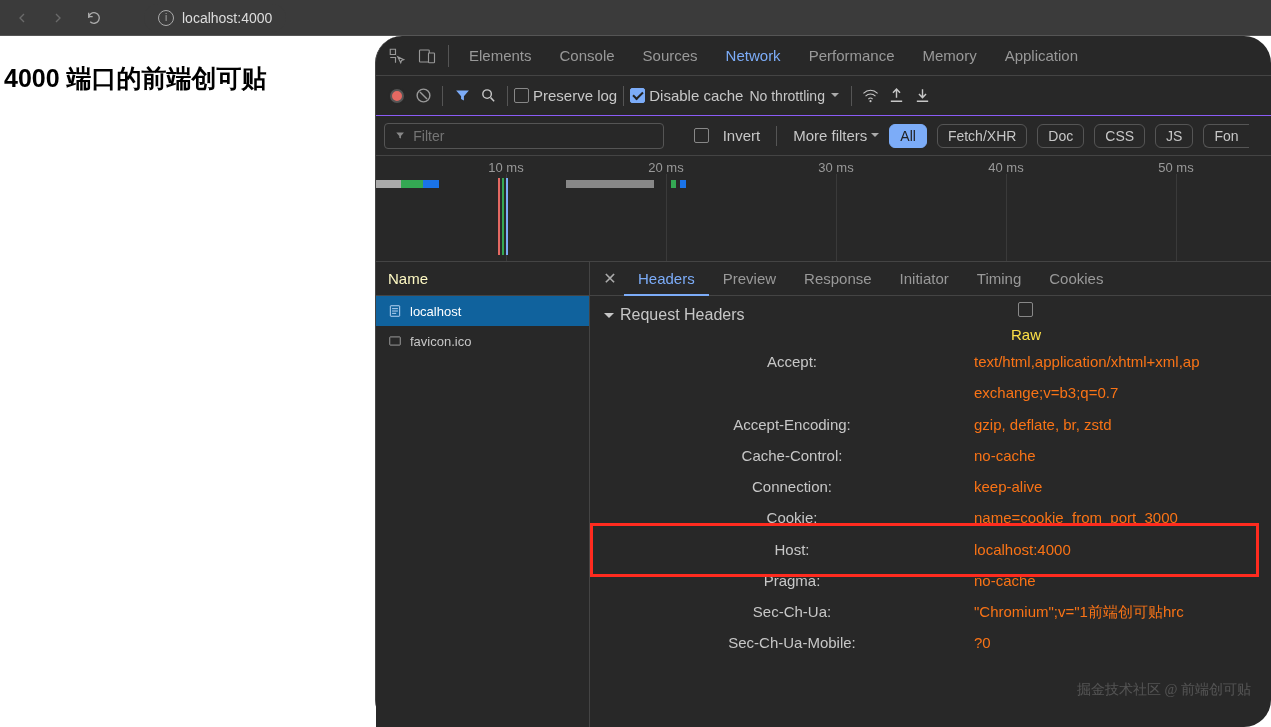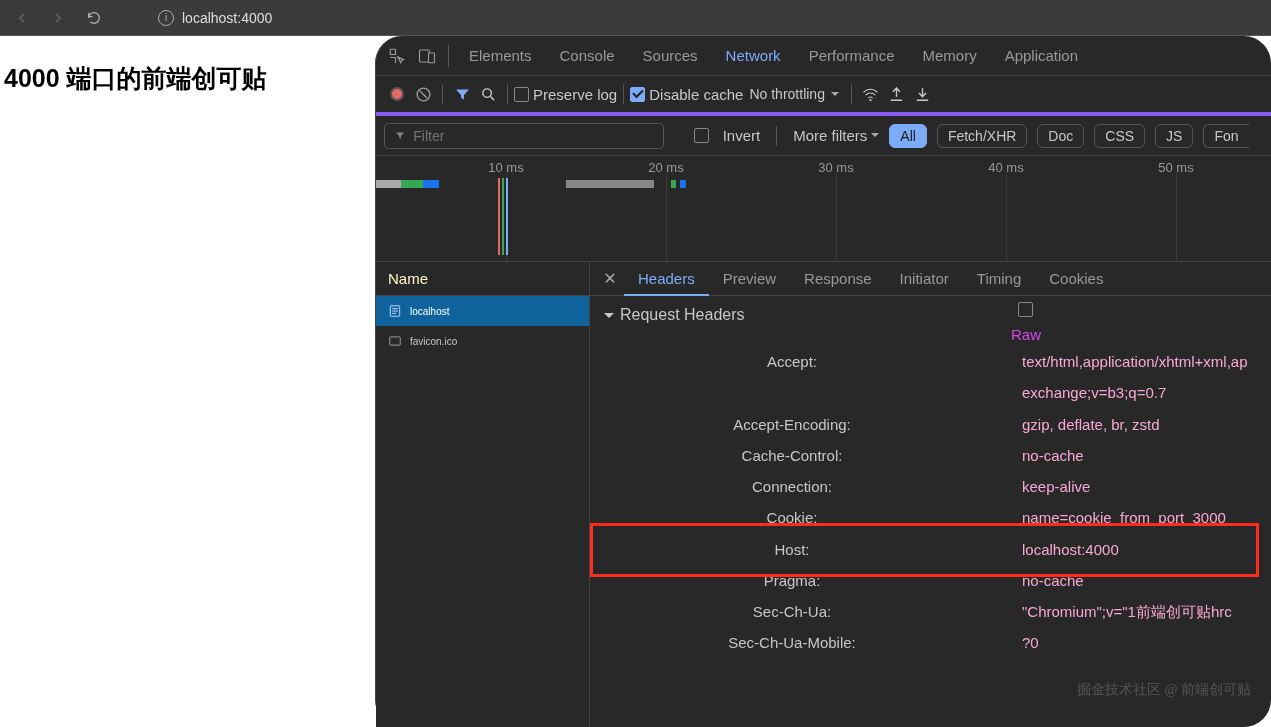--- a/index.html
+++ b/index.html
@@ -18,21 +18,21 @@
   
   .devtools { flex:1; display:flex; flex-direction:column; background:#282828; position:relative; border-left:1px solid #444;border-radius:27px;}
   
   .dt-tabs { display:flex; align-items:center; height:40px; border-bottom:1px solid #444; padding-left:6px; gap:0;}
   .dt-ic-btn { width:30px; height:30px; display:flex; align-items:center; justify-content:center; color:#999;}
   .dt-ic-btn svg{width:18px;height:18px;fill:#999;}
   .dt-sep { width:1px; height:22px; background:#555; margin:0 6px;}
   .dt-tab { padding:0 14px; height:40px; display:flex; align-items:center; color:#999; font-size:15px; cursor:pointer;}
   .dt-tab.active { color:#7cacf8;}
   
-  .net-toolbar { display:flex; align-items:center; height:40px; border-bottom:4px solid #8b5cf6; padding:0 8px; }
+  .net-toolbar { display:flex; align-items:center; height:40px; border-bottom:1px solid #8b5cf6; padding:0 8px; }
   .rec-btn { width:14px; height:14px; background:#e46962; border-radius:50%; border:2px solid #555; box-shadow:0 0 0 2px #282828;}
   .tb-ic { width:26px; height:26px; display:flex; align-items:center; justify-content:center;}
   .tb-ic svg{width:17px;height:17px;}
   .tb-sep{width:1px;height:20px;background:#555;margin:0 6px;}
   .chk { width:15px;height:15px;border:1.5px solid #888;border-radius:2px;display:inline-flex;align-items:center;justify-content:center;}
   .chk.on{background:#7cacf8;border-color:#7cacf8;}
   .chk.on::after{content:"";width:4px;height:8px;border:solid #222;border-width:0 2px 2px 0;transform:rotate(45deg) translate(-1px,-1px);}
   .tb-lab{color:#c7c7c7;font-size:15px;margin-left:4px;white-space:nowrap;}
   .sel{display:flex;align-items:center;gap:6px;color:#c7c7c7;height:26px;padding:0 6px;}
   .sel .arr{width:0;height:0;border:4px solid transparent;border-top-color:#aaa;margin-top:3px;}
@@ -51,39 +51,39 @@
   .tl-bar1{position:absolute;top:24px;left:0px;width:63px;height:8px;background:linear-gradient(90deg,#aaa 0 40%,#34a853 40% 75%,#1a73e8 75% 100%);}
   .tl-mk{position:absolute;top:22px;bottom:6px;width:2px;}
   .tl-mk.r{background:#e46962;}
   .tl-mk.g{background:#34a853;}
   .tl-mk.b{background:#7cacf8;}
   .tl-bar2{position:absolute;top:24px;left:184px;width:126px;height:8px;background:linear-gradient(90deg,transparent 0 5%,#888 5% 75%,transparent 75% 88%,#34a853 88% 92%,transparent 92% 95%,#1a73e8 95% 100%);}
   
   .panels{display:flex;flex:1;min-height:0;}
   .name-col{width:214px;border-right:1px solid #444;display:flex;flex-direction:column;background:#282828;}
   .name-hdr{height:34px;display:flex;align-items:center;padding:0 12px;border-bottom:1px solid #444;color:#fef9c3;font-size:15px;}
-  .req-row{height:30px;display:flex;align-items:center;gap:8px;padding:0 12px;color:#c7c7c7;font-size:10px;}
+  .req-row{height:30px;display:flex;align-items:center;gap:8px;padding:0 12px;color:#c7c7c7;font-size:13px;}
   .req-row.sel{background:#10629d;color:#fff;}
   .req-ic{width:14px;height:14px;flex-shrink:0;}
   
   .detail{flex:1;display:flex;flex-direction:column;min-width:0;}
   .det-tabs{height:34px;display:flex;align-items:center;border-bottom:1px solid #444;gap:0;padding:0 6px;}
   .det-close{width:28px;height:28px;display:flex;align-items:center;justify-content:center;color:#aaa;font-size:16px;}
   .det-tab{padding:0 14px;height:34px;display:flex;align-items:center;color:#999;font-size:15px;}
   .det-tab.active{color:#7cacf8;border-bottom:2px solid #7cacf8;padding-top:2px;}
   
   .hdr-body{flex:1;overflow:hidden;padding:10px 14px 0;position:relative;font-size:15px;}
   .sec-title{display:flex;align-items:center;gap:6px;color:#c7c7c7;font-size:16px;margin-bottom:8px;}
   .sec-title .tri{width:0;height:0;border:5px solid transparent;border-top-color:#c7c7c7;transform:translateY(3px);}
   .raw-box{position:absolute; right:230px; top:6px; text-align:center;}
   .raw-box .chk{margin:0 auto;}
-  .raw-box .lab{margin-top:6px;color:#d946ef;}
+  .raw-box .lab{margin-top:6px;color:#fde047;}
   .hdr-row{display:flex;padding:4px 0;line-height:1.55;text-align:center;}
   .hdr-k{width:370px;color:#c7c7c7;white-space:nowrap;padding-left:6px;}
-  .hdr-v{color:#f9a8d4;white-space:nowrap;margin-left:48px;}
+  .hdr-v{color:#f97316;white-space:nowrap;}
   .cookie-hl{position:absolute;left:0;right:12px;border:3px solid #ff2b1f;height:54px;top:227px;pointer-events:none;}
   
   .watermark{position:absolute;bottom:28px;right:20px;color:rgba(255,255,255,0.2);font-size:14px;pointer-events:none;font-family:"Microsoft YaHei";}
 </style>
 </head>
 <body>
 
 <div class="browser-bar">
   <div class="nav-btn disabled">
       <svg viewBox="0 0 24 24">

